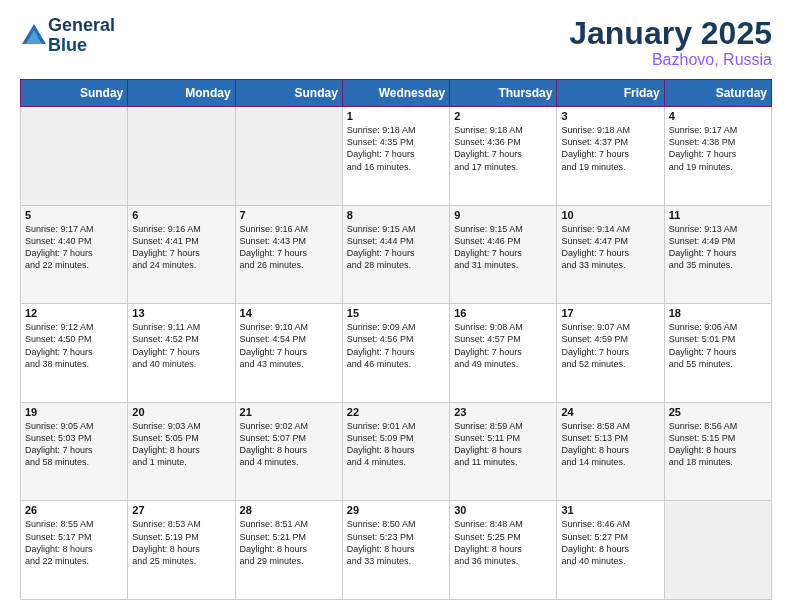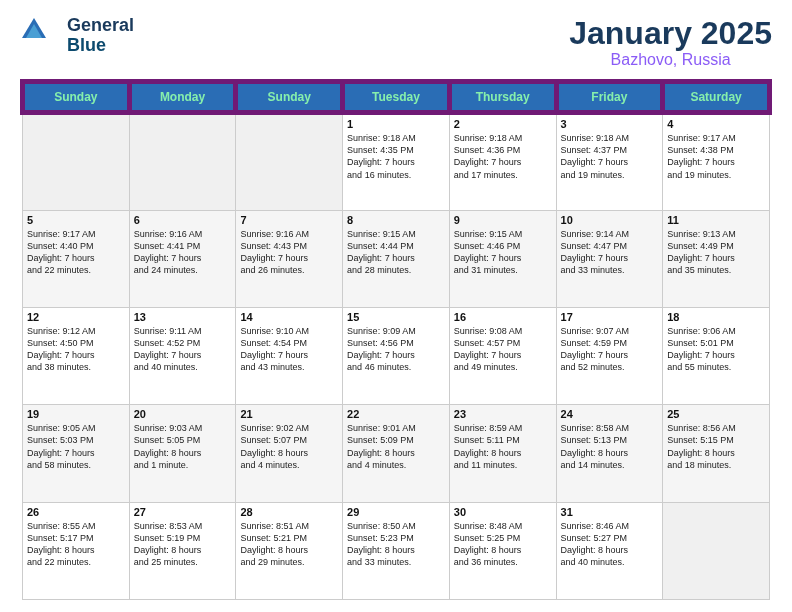--- a/index.html
+++ b/index.html
@@ -18,63 +18,64 @@
       flex-direction: column;
     }
     .header {
       display: flex;
       justify-content: space-between;
       align-items: flex-start;
       margin-bottom: 10px;
     }
     .logo {
       display: flex;
-      gap: 19px;
+      align-items: center;
+      gap: 0;
     }
     .logo-text {
       font-size: 18px;
       font-weight: bold;
       color: #1a3a5c;
       line-height: 1.1;
     }
     .logo-text span {
       color: #0c4a6e;
     }
     .logo-icon {
       width: 28px;
       height: 28px;
     }
     .title-block {
-      text-align: center;
+      text-align: right;
     }
     .month-title {
       font-size: 32px;
       font-weight: bold;
       color: #1a3a5c;
       line-height: 1.1;
     }
     .location {
       font-size: 16px;
       color: #8b5cf6;
     }
     .calendar {
       flex: 1;
       border: 1px solid #ccc;
       border-collapse: collapse;
       width: 100%;
       table-layout: fixed;
     }
     .calendar thead tr th {
       background: #2a6db5;
-      color: #86efac;
+      color: #ffffff;
       font-size: 12px;
       font-weight: bold;
       padding: 6px 4px;
-      text-align: center;
-      border: 5px solid #701a75;
+      text-align: right;
+      border: 1px solid #701a75;
     }
     .calendar tbody tr td {
       vertical-align: top;
       border: 1px solid #ccc;
       padding: 3px 4px;
       font-size: 9.5px;
       color: #222;
       height: 82px;
       background: #fff;
     }
@@ -117,21 +118,21 @@
       <div class="location">Bazhovo, Russia</div>
     </div>
   </div>
 
   <table class="calendar">
     <thead>
       <tr>
       <th>Sunday</th>
           <th>Monday</th>
           <th>Sunday</th>
-          <th>Tuesday</th>
+          <th>Wednesday</th>
           <th>Thursday</th>
           <th>Friday</th>
           <th>Saturday</th>
         </tr>
     </thead>
     <tbody id="calendar-body">
     <tr>
           <td class="empty"></td>
           <td class="empty"></td>
           <td class="empty"></td>

